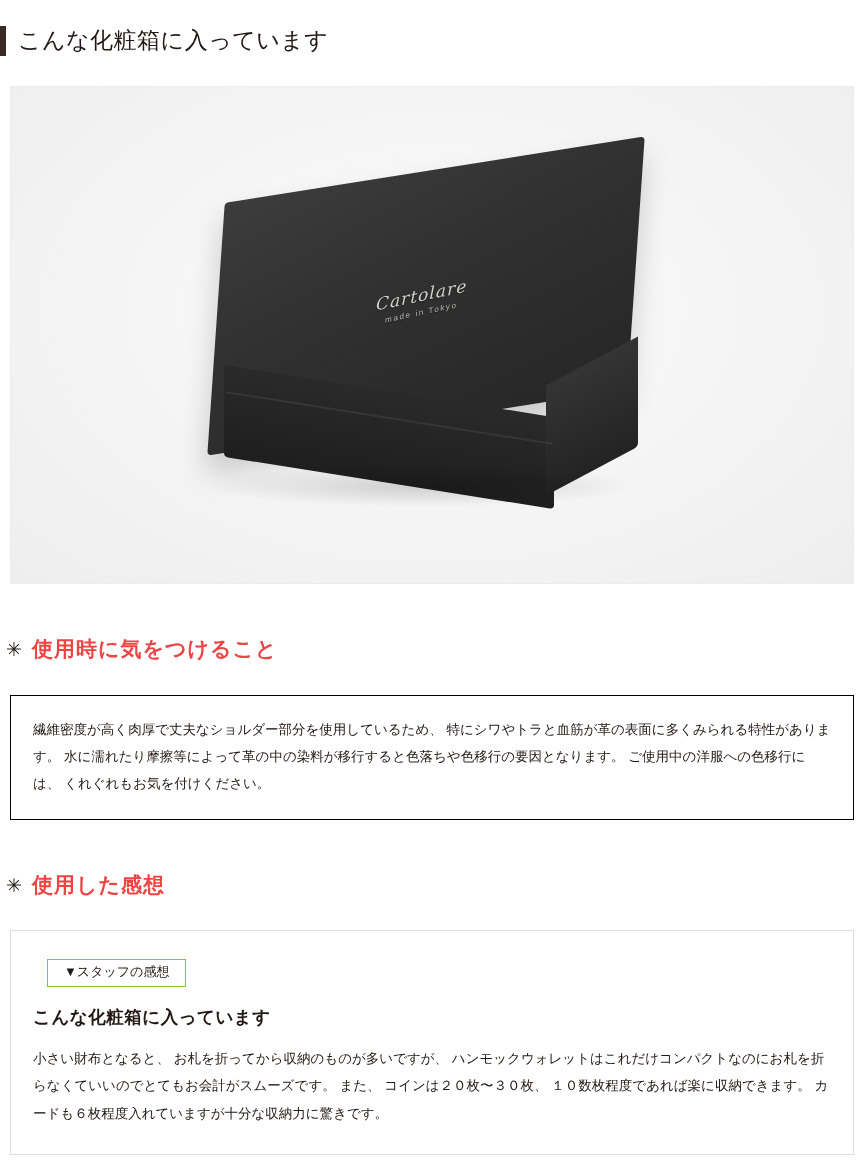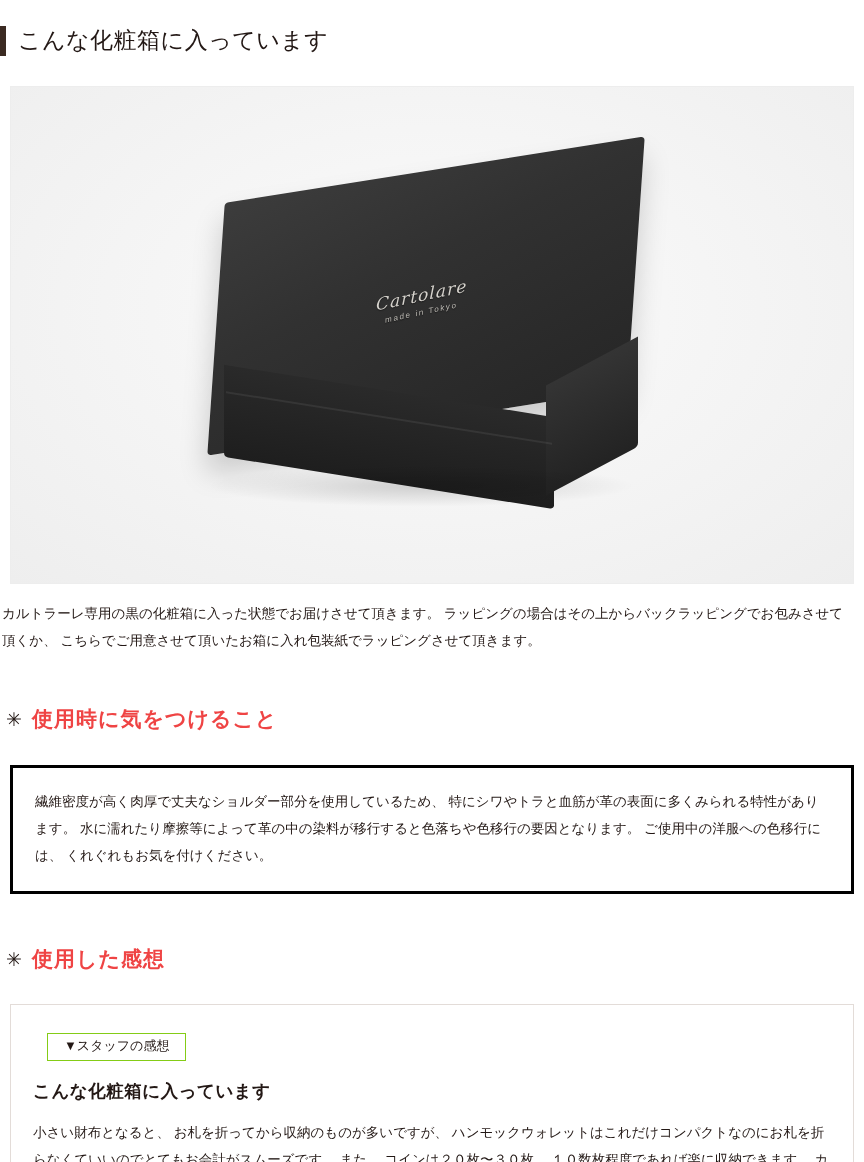--- a/index.html
+++ b/index.html
@@ -160,21 +160,21 @@
   }
   .ast-heading .text {
     font-size: 21px;
     letter-spacing: 1px;
     color: #ef4444;
   }
 
   
   .note-box {
     margin: 0 10px;
-    border: 3px solid #000000;
+    border: 1px solid #000000;
     padding: 20px 22px 22px 22px;
   }
   .note-box p {
     margin: 0;
     font-family: "Liberation Sans", "DejaVu Sans", sans-serif;
     font-size: 13.5px;
     line-height: 2.0;
     color: #231815;
   }
 
@@ -229,21 +229,20 @@
       <div class="side"></div>
       <div class="seam"></div>
       <div class="shadow"></div>
       <div class="logo">
         <div class="brand">Cartolare</div>
         <div class="tagline">made in Tokyo</div>
       </div>
     </div>
   </div>
 
-  <p class="body-text">カルトラーレ専用の黒の化粧箱に入った状態でお届けさせて頂きます。 ラッピングの場合はその上からバックラッピングでお包みさせて頂くか、 こちらでご用意させて頂いたお箱に入れ包装紙でラッピングさせて頂きます。</p>
 
   <div class="ast-heading">
     <span class="ast">✳</span>
     <h2 class="text">使用時に気をつけること</h2>
   </div>
 
   <div class="note-box">
     <p>繊維密度が高く肉厚で丈夫なショルダー部分を使用しているため、 特にシワやトラと血筋が革の表面に多くみられる特性があります。 水に濡れたり摩擦等によって革の中の染料が移行すると色落ちや色移行の要因となります。 ご使用中の洋服への色移行には、 くれぐれもお気を付けください。</p>
   </div>
 

